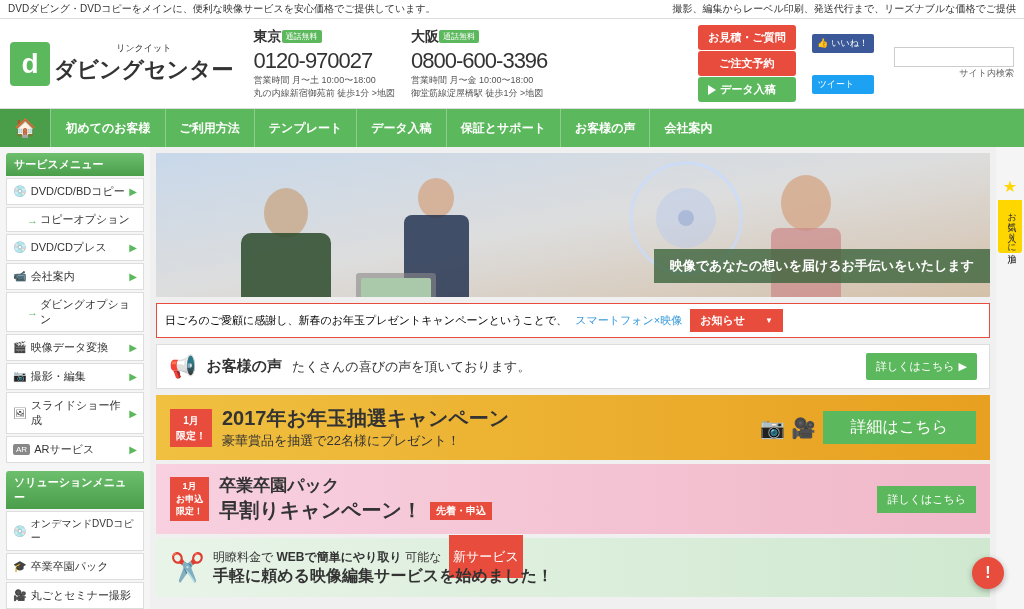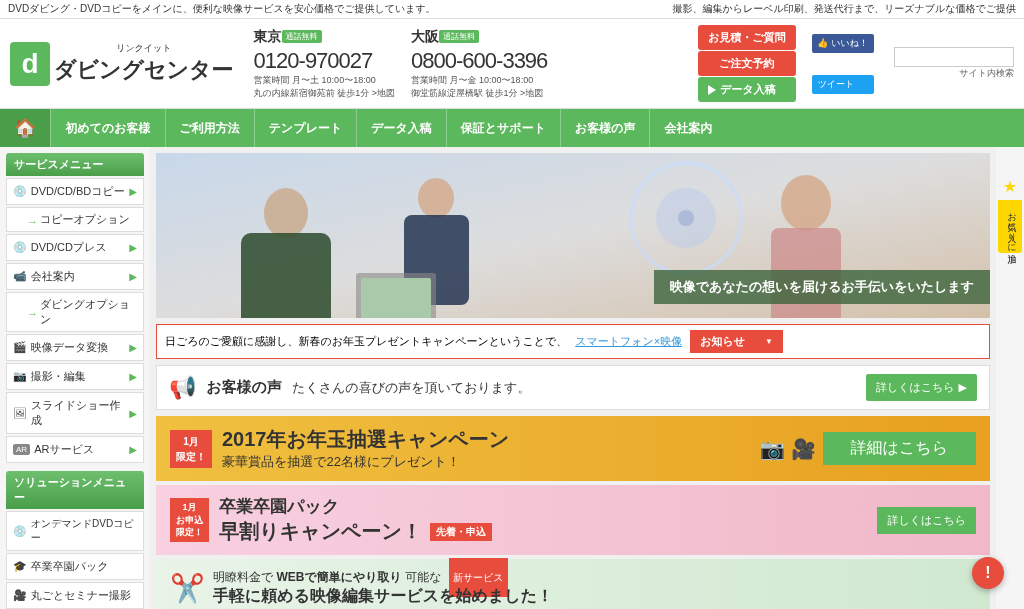--- a/index.html
+++ b/index.html
@@ -49,25 +49,25 @@
     .sidebar-item-arrow { margin-left: auto; color: #5cb85c; font-size: 10px; }
     .sidebar-item-sub { background: white; border: 1px solid #ddd; margin-bottom: 2px; padding: 4px 6px 4px 20px; cursor: pointer; font-size: 11px; color: #333; display: flex; align-items: center; }
     .sidebar-item-sub::before { content: '→ '; color: #5cb85c; margin-right: 2px; }
     .sidebar-section { margin-bottom: 8px; }
     .ar-badge { background: #888; color: white; font-size: 8px; padding: 1px 3px; border-radius: 2px; }
     
     
     .content { flex: 1; padding: 6px; }
     
     
-    .hero { position: relative; height: 165px; background: linear-gradient(135deg, #c8d8e8 0%, #e8d0c0 50%, #b8c8d8 100%); overflow: hidden; margin-bottom: 6px; border-radius: 2px; }
+    .hero { position: relative; height: 144px; background: linear-gradient(135deg, #c8d8e8 0%, #e8d0c0 50%, #b8c8d8 100%); overflow: hidden; margin-bottom: 6px; border-radius: 2px; }
     
     
     .campaign-bar { border: 1px solid #e74c3c; background: #fff; padding: 5px 8px; display: flex; align-items: center; gap: 8px; margin-bottom: 6px; font-size: 11px; }
-    .campaign-link { color: #3498db; cursor: pointer; text-decoration: underline; }
+    .campaign-link { color: #3498db; cursor: pointer; }
     .campaign-btn { background: #e74c3c; color: white; padding: 4px 10px; font-size: 11px; font-weight: bold; cursor: pointer; white-space: nowrap; display: flex; align-items: center; gap: 20px; }
     .dropdown-icon { font-size: 8px; }
     
     
     .voice-bar { background: white; border: 1px solid #ddd; padding: 8px 12px; display: flex; align-items: center; gap: 10px; margin-bottom: 6px; }
     .voice-icon { font-size: 22px; color: #5cb85c; }
     .voice-text { font-size: 13px; color: #333; }
     .voice-btn { margin-left: auto; background: #5cb85c; color: white; padding: 6px 10px; font-size: 11px; cursor: pointer; display: flex; align-items: center; gap: 4px; border-radius: 2px; }
     
     
@@ -304,21 +304,21 @@
       </div>
     </div>
 
     <div class="campaign-banner-3">
       <span style="font-size:28px;margin-right:8px;">✂️</span>
       <div>
         <div style="font-size:12px;color:#333;">
           <span>明瞭料金で</span>
           <strong>WEBで簡単にやり取り</strong>
           <span>可能な</span>
-          <span style="background:#e74c3c;color:white;font-size:10px;padding:14px 4px;margin-left:4px;">新サービス</span>
+          <span style="background:#e74c3c;color:white;font-size:13px;padding:14px 4px;margin-left:4px;">新サービス</span>
         </div>
         <div style="font-size:16px;font-weight:bold;color:#333;">手軽に頼める映像編集サービスを始めました！</div>
       </div>
     </div>
 
   </div>
 
   <div class="right-sidebar">
     <div style="text-align:center;margin-bottom:4px;">
       <span class="star-icon">★</span>

